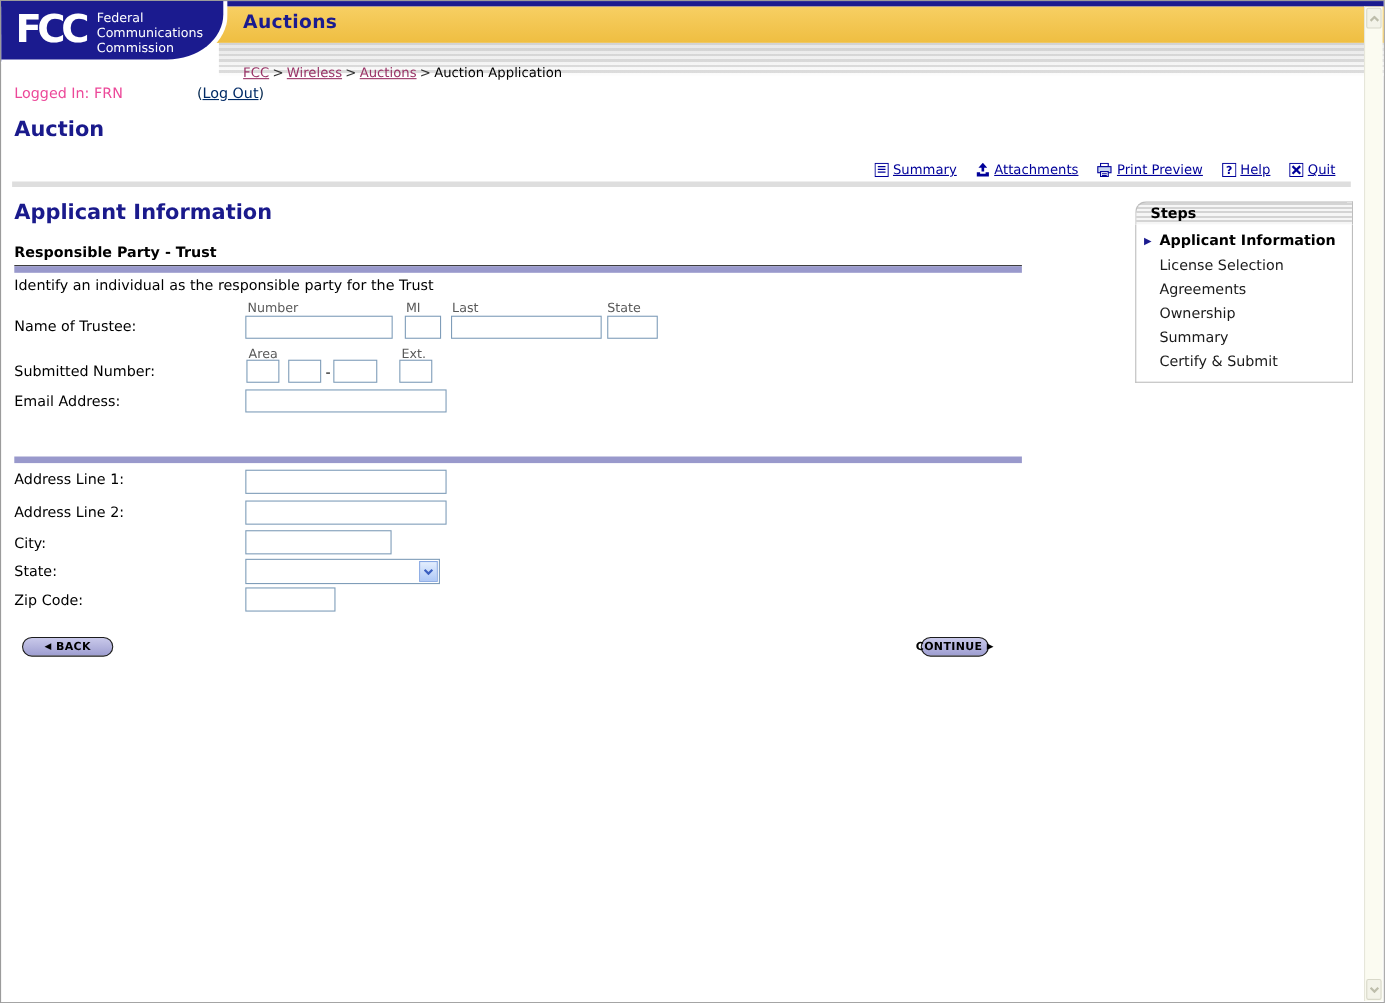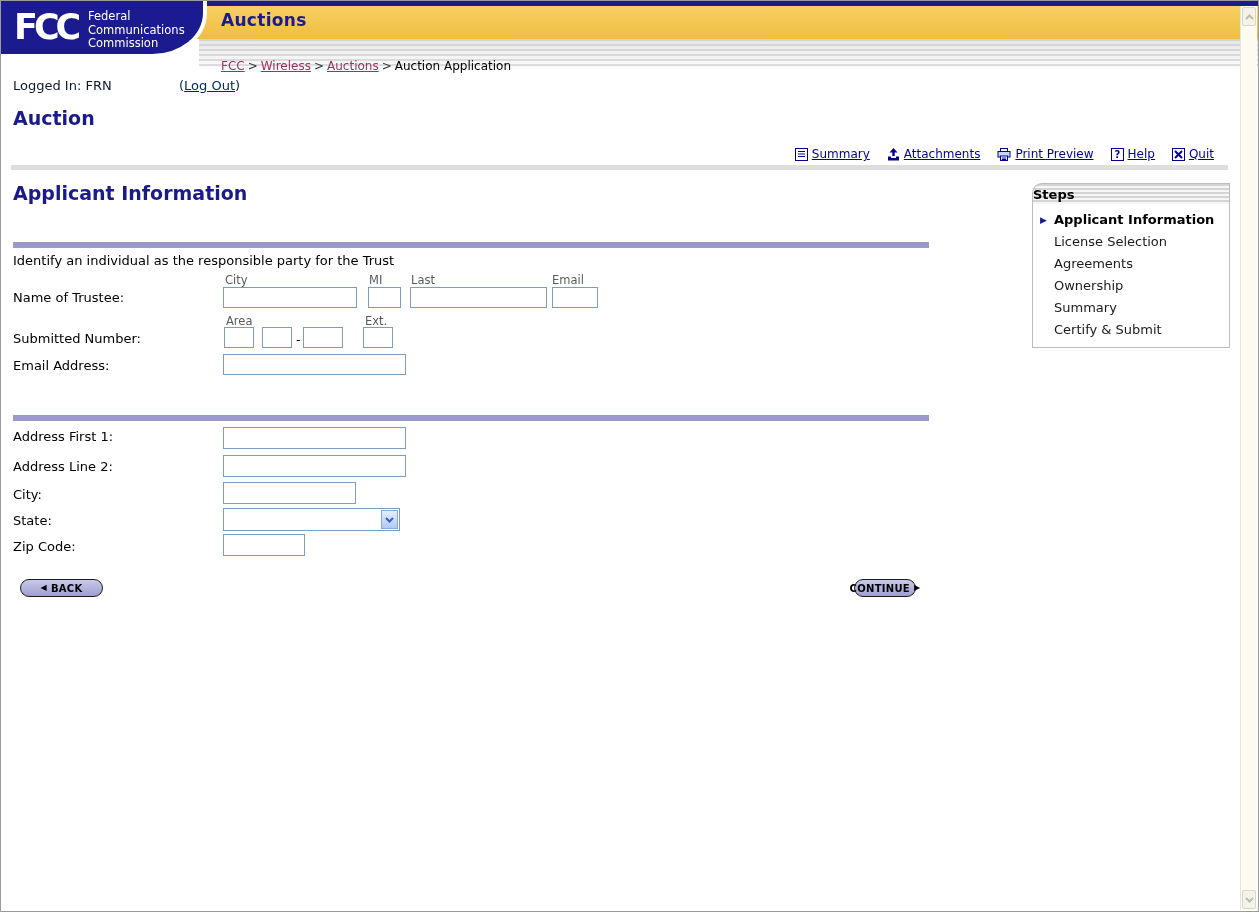--- a/index.html
+++ b/index.html
@@ -22,21 +22,21 @@
   .breadcrumb a { color:#993366; text-decoration:underline; cursor:pointer; }
   .crumb-sep { color:#333; padding:0 3px; }
   .navy-block { position:absolute; top:0; left:0; width:206px; height:57px; background:#1B1B8F;
                 border-right:4px solid #fff; border-bottom:4px solid #fff;
                 border-bottom-right-radius:55px 45px; z-index:3; }
   .fcc-logo { position:absolute; left:13px; top:6px; color:#fff; font-size:35px; font-weight:bold;
               letter-spacing:-4px; }
   .org-lines { position:absolute; left:67px; top:9px; color:#fff; font-size:11.5px; line-height:13.5px;margin-left:20px; }
 
   
-  .logged-in { position:absolute; left:12px; top:77px; font-size:13px; color:#0f172a; }
+  .logged-in { position:absolute; left:12px; top:77px; font-size:13px; color:#ec4899; }
   .logout-wrap { position:absolute; left:178px; top:77px; font-size:13px; color:#00254d; }
   .logout-wrap a { color:#002a66; text-decoration:underline; cursor:pointer;margin-top:10px; }
   .page-title { position:absolute; left:12px; top:106px; font-size:19px; font-weight:bold; color:#1a1a8c; }
 
   
   .applicant-box { position:absolute; left:937px; top:74px; width:293px; height:61px;
       background:#EFEFEF; border:2px solid #A3A3A3; padding:4px 8px;
       font-size:12.5px; line-height:17px; color:#000; }
   .applicant-box b { font-weight:bold; }
 
@@ -69,21 +69,21 @@
   
   .pill-btn { position:absolute; height:18px; border:1px solid #1c1c1c; border-radius:9px;
       background:linear-gradient(180deg,#C9C9EA,#9E9ED1); display:flex; align-items:center;
       justify-content:center; gap:4px; font-size:10px; font-weight:bold; color:#000;
       letter-spacing:.3px; cursor:pointer; }
   .pill-btn .tri { font-size:8px; line-height:1; }
 
   
   .panel { position:absolute; left:1031px; width:198px; }
   .panel-header { height:21px; line-height:21px; font-size:13px; font-weight:bold; color:#000;
-      border:1px solid #bdbdbd; border-bottom:none; border-top-left-radius:10px;
+      padding-left:13px; border:1px solid #bdbdbd; border-bottom:none; border-top-left-radius:10px;
       background:repeating-linear-gradient(180deg,#d4d4d4 0 2px,#f6f6f6 2px 4px); }
   .panel-body { background:#fff; border:1px solid #bdbdbd; border-top:none; }
   .step-item { position:relative; height:22px; line-height:22px; font-size:13px; color:#1a1a1a;
       padding-left:21px; cursor:pointer; }
   .step-item.current { font-weight:bold; color:#000; }
   .step-marker { position:absolute; left:7px; top:0; font-size:9px; color:#1B1B8F; }
 
   
   .vscroll { position:absolute; top:5px; right:1px; bottom:1px; width:17px;
       background:#FBFBF1; border-left:1px solid #E6E6DA; z-index:5; }
@@ -160,27 +160,28 @@
           <line x1="3" y1="3" x2="10" y2="10" stroke="#000099" stroke-width="2"></line>
           <line x1="10" y1="3" x2="3" y2="10" stroke="#000099" stroke-width="2"></line>
         </svg>
       <span class="lbl">Quit</span>
     </span>
   </div>
   <div class="toolbar-divider"></div>
 
   <div class="main-heading">Applicant Information</div>
 
+  <div class="sec-head" style="top:222px;">Responsible Party - Trust</div>
   <div class="sec-bar" style="top:241px;"></div>
   <div class="desc" style="top:252px;">Identify an individual as the responsible party for the Trust</div>
 
-  <div class="sublabel" style="left:224px; top:272px;">City</div>
+  <div class="sublabel" style="left:224px; top:272px;">Number</div>
   <div class="sublabel" style="left:368px; top:272px;">MI</div>
   <div class="sublabel" style="left:410px; top:272px;">Last</div>
-  <div class="sublabel" style="left:551px; top:272px;">Email</div>
+  <div class="sublabel" style="left:551px; top:272px;">State</div>
 
   <div class="flabel" style="left:12px; top:289px;">Name of Trustee:</div>
   <input class="tbox" style="left: 222px; top: 286px; width: 134px;" value="">
   <input class="tbox" style="left: 367px; top: 286px; width: 33px;" value="">
   <input class="tbox" style="left: 409px; top: 286px; width: 137px;" value="">
   <input class="tbox" style="left: 551px; top: 286px; width: 46px;" value="">
 
   <div class="sublabel" style="left:225px; top:313px;">Area</div>
   <div class="sublabel" style="left:364px; top:313px;">Ext.</div>
 
@@ -189,21 +190,21 @@
   <input class="tbox" style="left: 261px; top: 326px; width: 30px;" value="">
   <div class="hyphen" style="left:295px; top:331px;">-</div>
   <input class="tbox" style="left: 302px; top: 326px; width: 40px;" value="">
   <input class="tbox" style="left: 362px; top: 326px; width: 30px;" value="">
 
   <div class="flabel" style="left:12px; top:357px;">Email Address:</div>
   <input class="tbox" style="left: 222px; top: 353px; width: 183px;" value="">
 
   <div class="sec-bar" style="top:414px;"></div>
 
-  <div class="flabel" style="left:12px; top:428px;">Address First 1:</div>
+  <div class="flabel" style="left:12px; top:428px;">Address Line 1:</div>
   <input class="tbox" style="left: 222px; top: 426px; width: 183px; height: 22px;" value="">
 
   <div class="flabel" style="left:12px; top:458px;">Address Line 2:</div>
   <input class="tbox" style="left: 222px; top: 454px; width: 183px; height: 22px;" value="">
 
   <div class="flabel" style="left:12px; top:486px;">City:</div>
   <input class="tbox" style="left: 222px; top: 481px; width: 133px; height: 22px;" value="">
 
   <div class="flabel" style="left:12px; top:512px;">State:</div>
   <div class="xp-select" style="left:222px; top:507px; width:177px;">
@@ -215,21 +216,21 @@
     </span>
   </div>
 
   <div class="flabel" style="left:12px; top:538px;">Zip Code:</div>
   <input class="tbox" style="left: 222px; top: 533px; width: 82px; height: 22px;" value="">
 
   <div class="pill-btn" style="left:19px; top:578px; width:83px;">
     <span class="tri">◀</span>
     <span>BACK</span>
   </div>
-  <div class="pill-btn" style="left:836px; top:578px; width:62px;margin-left:17px;">
+  <div class="pill-btn" style="left:836px; top:578px; width:62px;">
     <span>CONTINUE</span>
     <span class="tri">▶</span>
   </div>
 
   <div class="panel" style="top:182px;">
     <div class="panel-header">Steps</div>
     <div class="panel-body" style="padding:5px 0 6px 0;">
       <div class="step-item current">
         <span class="step-marker">▶</span>
         <span>Applicant Information</span>

